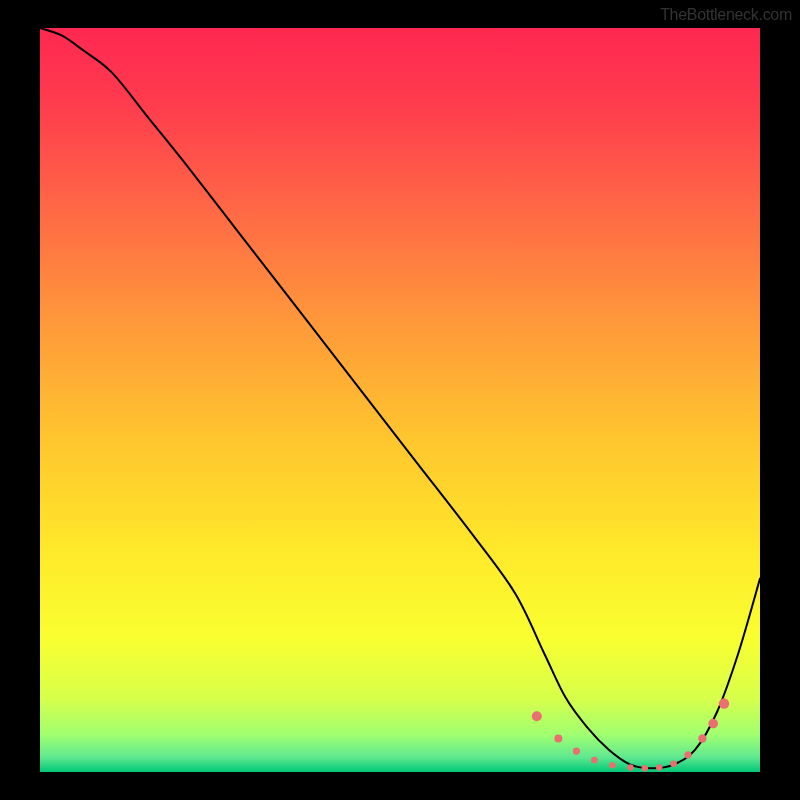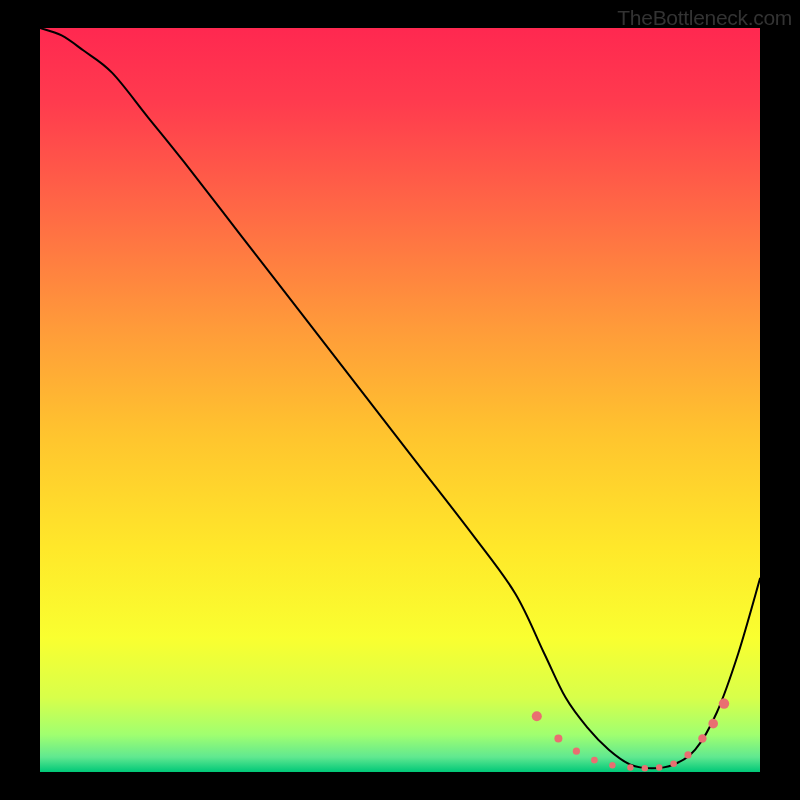--- a/index.html
+++ b/index.html
@@ -15,21 +15,21 @@
     position: relative;
     width: 800px;
     height: 800px;
     background: #000;
   }
   .watermark {
     position: absolute;
     top: 6px;
     right: 8px;
     color: #333;
-    font-size: 21px;
+    font-size: 16px;
     font-weight: 500;
     z-index: 10;
     letter-spacing: -0.3px;
   }
   .plot-area {
     position: absolute;
     left: 40px;
     top: 28px;
     width: 720px;
     height: 744px;

